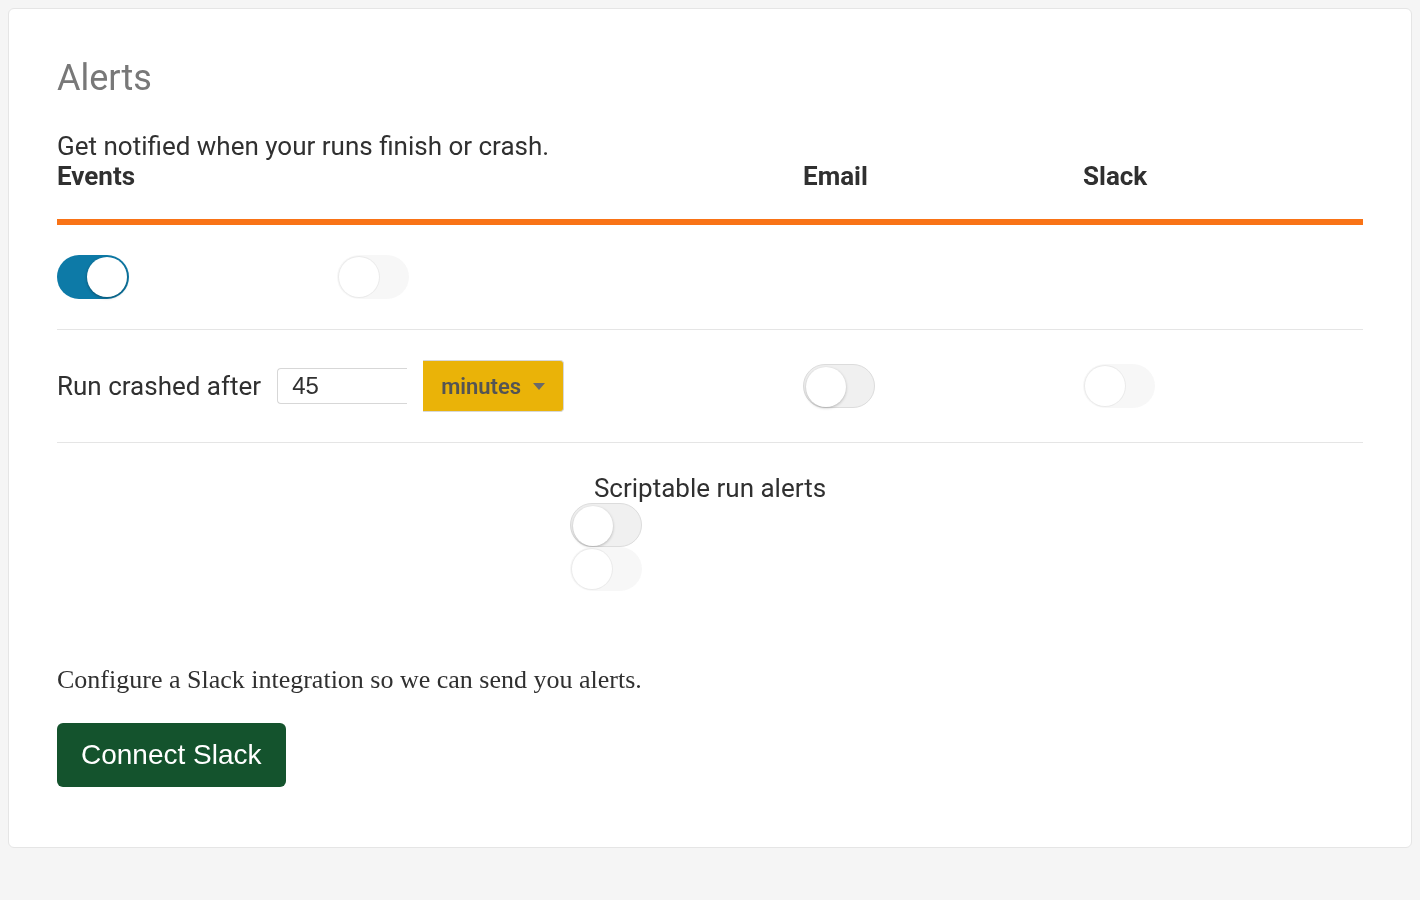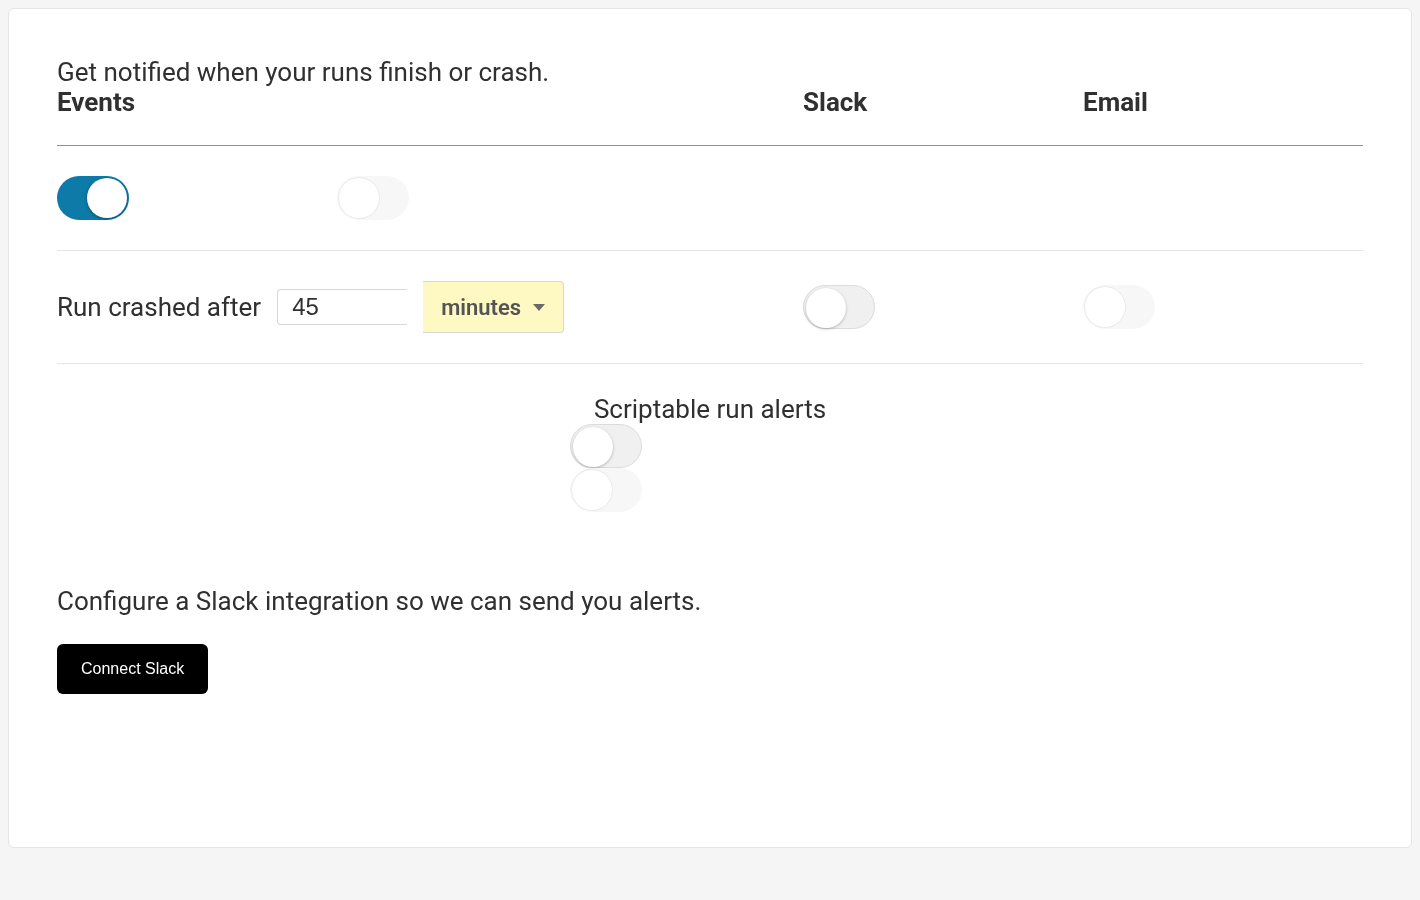--- a/index.html
+++ b/index.html
@@ -33,21 +33,21 @@
       font-weight: 400;
       color: #303030;
     }
     .alerts-table {
       width: 100%;
     }
     .header-row {
       display: flex;
       align-items: center;
       padding: 0 0 28px 0;
-      border-bottom: 1px solid #f97316;
+      border-bottom: 6px solid #f97316;
     }
     .body-row {
       display: flex;
       align-items: center;
       padding: 30px 0;
       border-bottom: 1px solid #e5e5e5;
     }
     .body-row.last {
       border-bottom: none;
       flex-direction: column;
@@ -125,65 +125,67 @@
       color: #303030;
       padding: 0 14px;
       outline: none;
     }
     .unit-select {
       height: 52px;
       display: inline-flex;
       align-items: center;
       gap: 12px;
       padding: 0 18px;
-      background: #fef9c3;
+      background: #eab308;
       border: 1px solid #d7d7d7;
       border-left: none;
       border-radius: 0 4px 4px 0;
       font-size: 22px;
       font-weight: 600;
       color: #545454;
       cursor: pointer;
     }
     .caret-down {
       width: 0;
       height: 0;
       border-left: 6px solid transparent;
       border-right: 6px solid transparent;
       border-top: 7px solid #6a6a6a;
     }
     .slack-help {
       font-size: 26px;
       color: #303030;
       margin-top: 44px;
       margin-bottom: 28px;
+      font-family: Liberation Serif, serif;
     }
     .connect-btn {
       display: inline-block;
-      background: #000000;
+      background: #14532d;
       color: #ffffff;
-      font-size: 16px;
+      font-size: 28px;
       font-weight: 400;
       border: none;
       border-radius: 6px;
       padding: 16px 24px;
       cursor: pointer;
     }
   </style>
 </head>
 <body>
 
 <div class="card">
+  <h1 class="card-title">Alerts</h1>
   <p class="card-subtitle">Get notified when your runs finish or crash.</p>
 
   <div class="alerts-table">
     <div class="header-row">
       <div class="col-events">Events</div>
+      <div class="col-channel">Email</div>
       <div class="col-channel">Slack</div>
-      <div class="col-channel">Email</div>
     </div>
 
     <div class="body-row">
       <div class="col-channel">
         <div class="toggle on">
           <div class="toggle-knob"></div>
         </div>
       </div>
       <div class="col-channel">
         <div class="toggle disabled">

